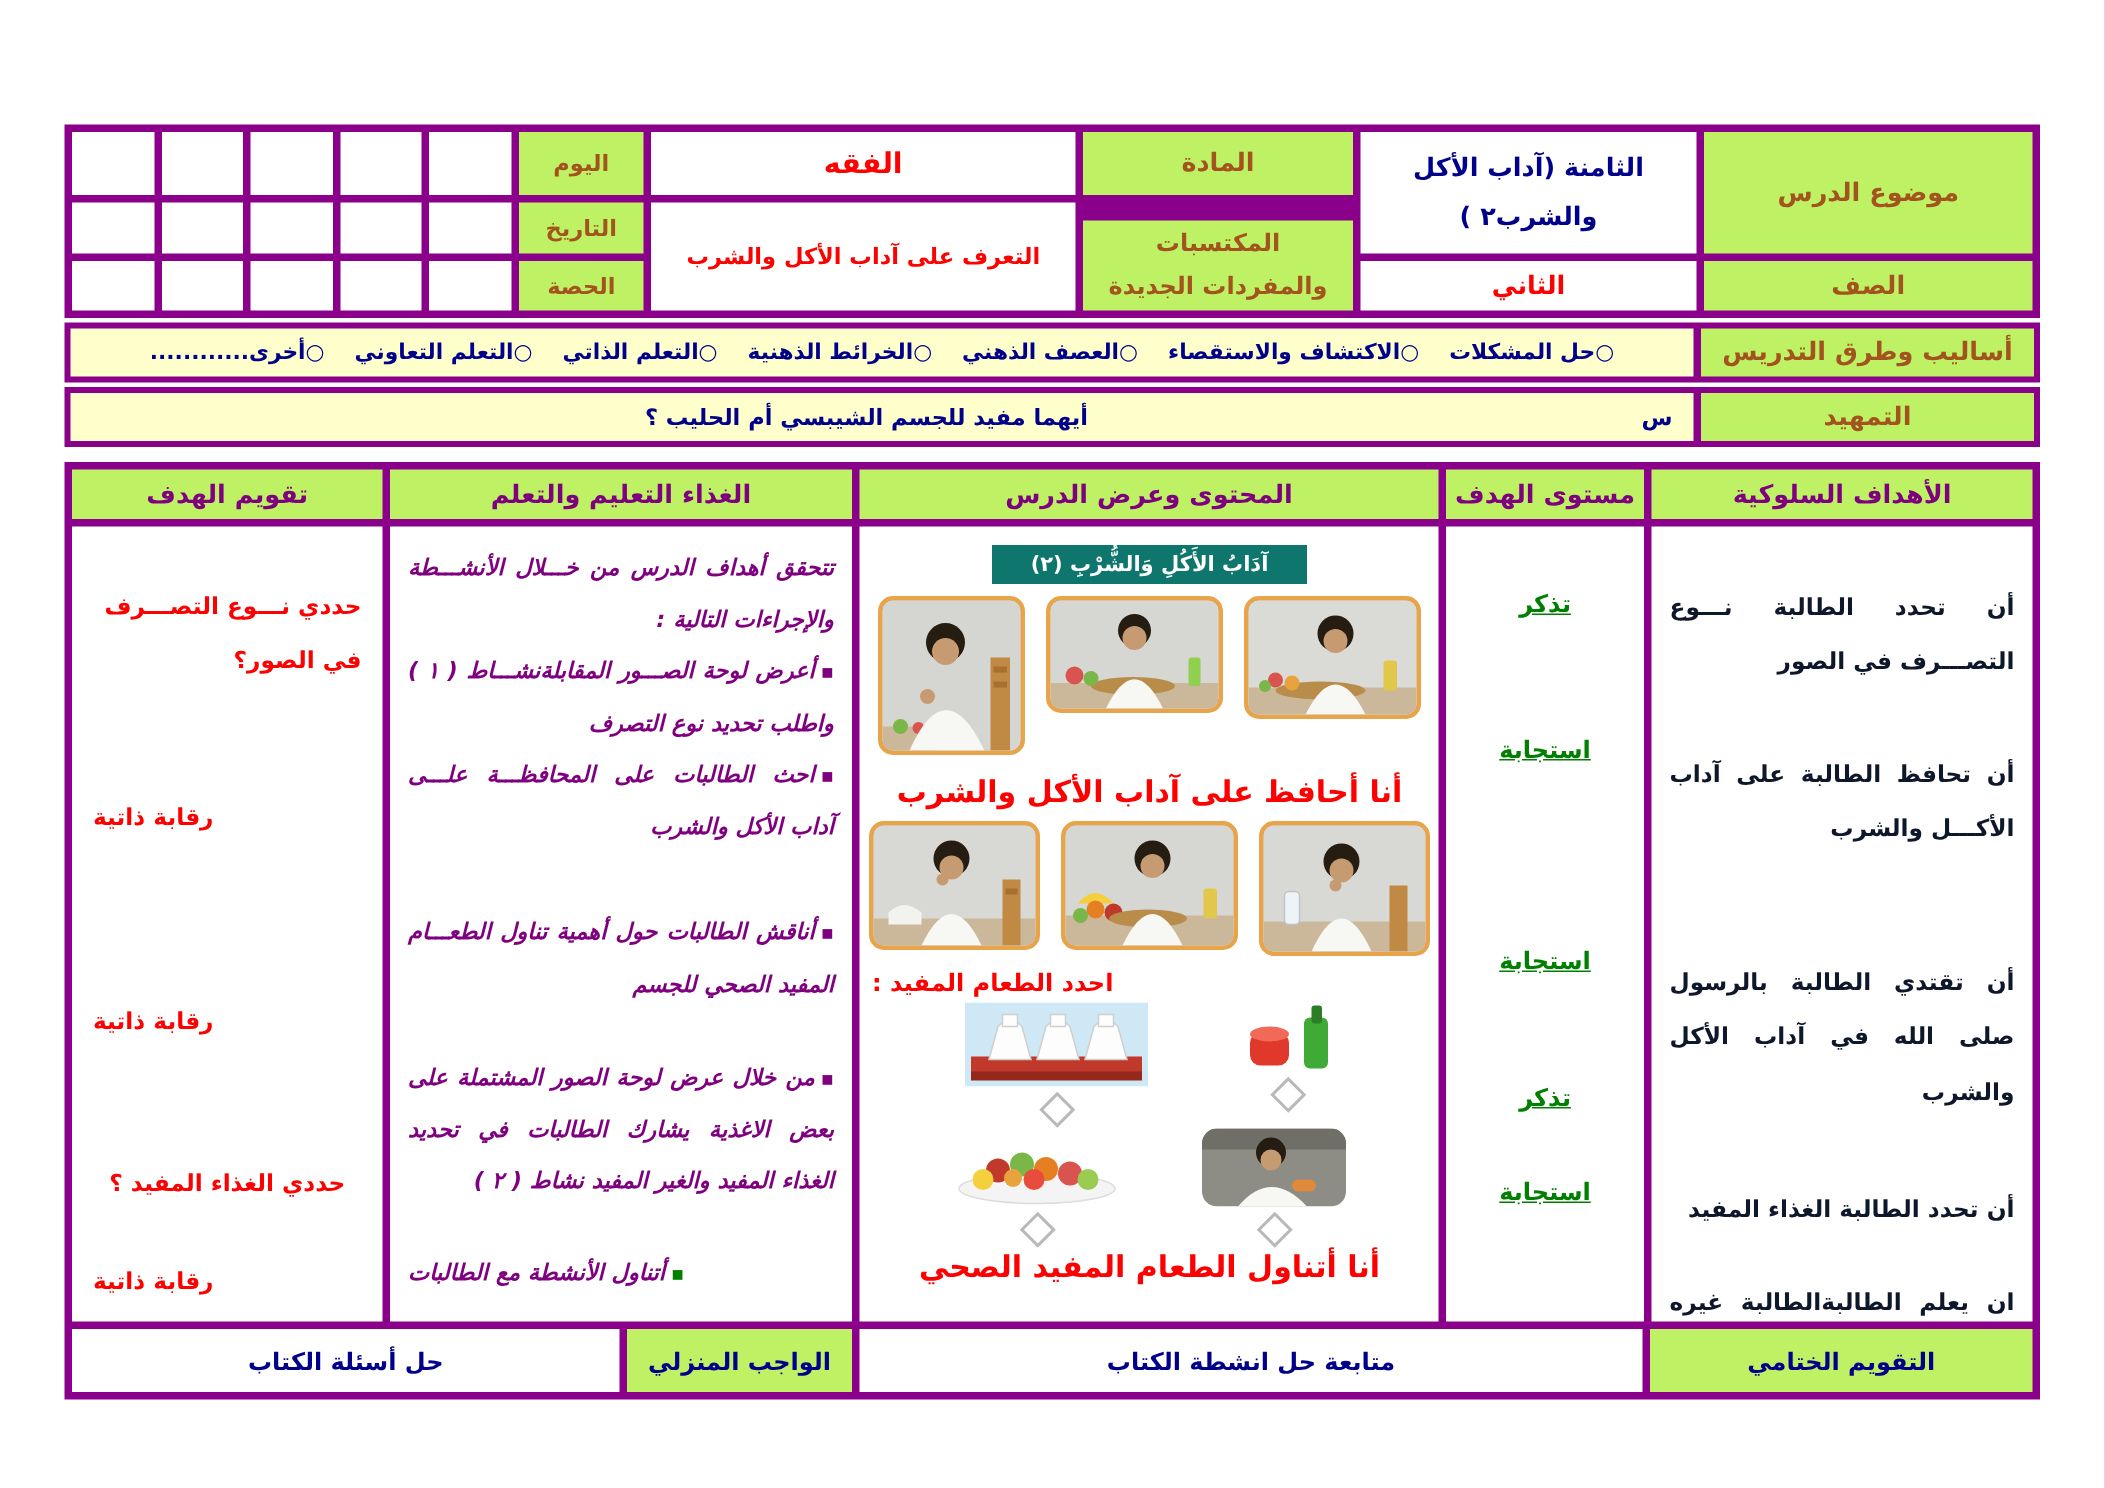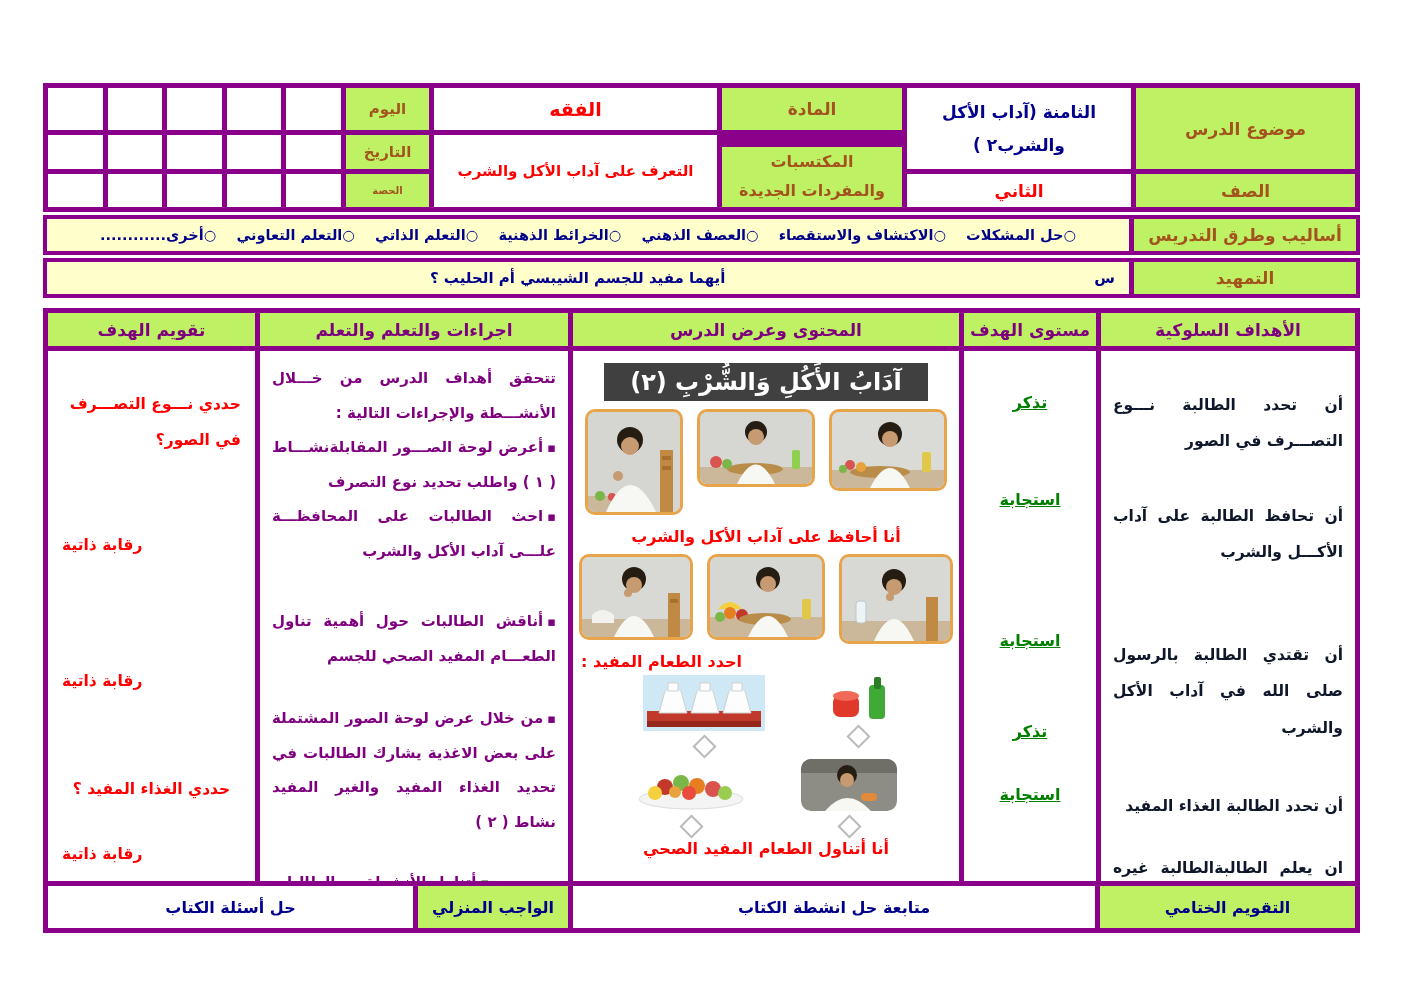--- a/index.html
+++ b/index.html
@@ -34,31 +34,31 @@
   .grid5{grid-template-columns:254px 132px 386px 308px 207px;}
   .hdr{height:33px;font-size:17px;}
   .body-row{height:530px;}
   .body-row .cell{align-items:flex-start;justify-content:flex-start;overflow:hidden;}
   .obj-cell,.eval-cell,.lvl-cell,.proc-cell{flex-direction:column;}
   .obj-cell{padding:14px 12px;font-size:15.5px;color:#0f172a;}
   .obj-item{line-height:2.35;text-align:justify;width:100%;}
   .lvl-cell{align-items:center!important;font-size:16px;}
   .lvl-item{text-align:center;text-decoration:underline;}
   .proc-cell{padding:10px 12px;font-size:15px;line-height:2.3;}
-  .proc-item{text-align:justify;width:100%;}
+  .proc-item{text-align:justify;width:100%;font-style:italic;}
   .bullet{display:inline-block;margin-left:4px;font-size:13px;}
   .eval-cell{padding:14px 14px;font-size:15.5px;}
   .eval-item{line-height:2.3;text-align:right;width:100%;}
   
   .content-cell{flex-direction:column;align-items:center!important;padding:12px 8px;}
-  .banner{background:#404040;color:#fff;font-size:24px;padding:5px 26px;text-align:center;}
+  .banner{background:#0f766e;color:#fff;font-size:14px;padding:5px 26px;text-align:center;}
   .instruction{font-size:18px;margin-top:5px;}
   .photo-row{display:flex;align-items:flex-start;justify-content:center;gap:14px;margin-top:8px;}
   .photo{border:3px solid #E8A44B;border-radius:10px;overflow:hidden;background:#dadad6;display:block;}
-  .caption{font-size:16px;margin-top:12px;}
+  .caption{font-size:20px;margin-top:12px;}
   .identify{font-size:16px;margin-top:8px;width:100%;text-align:left;padding-left:0;padding-right:30px;box-sizing:border-box;}
   .food-row{display:flex;justify-content:space-evenly;width:100%;margin-top:4px;}
   .food-item{display:flex;flex-direction:column;align-items:center;}
   .diamond{width:13px;height:13px;background:#fff;border:2px solid #b9b9b9;transform:rotate(45deg);margin-top:7px;}
   
   .footer-grid{display:grid;grid-template-columns:255px 522px 150px 365px;gap:5px;height:42px;}
   .footer-grid .cell{font-size:16px;}
 </style>
 </head>
 <body>
@@ -71,21 +71,21 @@
     <div class="cell pink brown" style="grid-area:3/1">الصف</div>
     <div class="cell red" style="grid-area:3/2">الثاني</div>
 
     <div class="cell pink brown" style="grid-area:1/3">المادة</div>
     <div class="cell red" style="grid-area:1/4;font-size:19px;">الفقه</div>
     <div class="cell pink brown" style="grid-area:2/3/4/4;padding:0 6px;text-align:center;line-height:1.8;font-size:16px;margin-top:12px;">المكتسبات والمفردات الجديدة</div>
     <div class="cell red" style="grid-area:2/4/4/5;font-size:15px;">التعرف على آداب الأكل والشرب</div>
 
     <div class="cell pink brown" style="grid-area:1/5;font-size:15px;">اليوم</div>
     <div class="cell pink brown" style="grid-area:2/5;font-size:15px;">التاريخ</div>
-    <div class="cell pink brown" style="grid-area:3/5;font-size:10px;">الحصة</div>
+    <div class="cell pink brown" style="grid-area:3/5;font-size:15px;">الحصة</div>
 
     <div class="cell" style="grid-area:1/6"></div>
     <div class="cell" style="grid-area:1/7"></div>
     <div class="cell" style="grid-area:1/8"></div>
     <div class="cell" style="grid-area:1/9"></div>
     <div class="cell" style="grid-area:1/10"></div>
     <div class="cell" style="grid-area:2/6"></div>
     <div class="cell" style="grid-area:2/7"></div>
     <div class="cell" style="grid-area:2/8"></div>
     <div class="cell" style="grid-area:2/9"></div>
@@ -117,21 +117,21 @@
       <span class="intro-q">أيهما مفيد للجسم الشيبسي أم الحليب  ؟</span>
     </div>
   </div>
 
   <div id="main-table" class="tbl">
 
     <div class="grid5">
       <div class="cell pink purple hdr">الأهداف السلوكية</div>
       <div class="cell pink purple hdr">مستوى الهدف</div>
       <div class="cell pink purple hdr">المحتوى وعرض الدرس</div>
-      <div class="cell pink purple hdr">اجراءات والتعلم والتعلم</div>
+      <div class="cell pink purple hdr">الغذاء التعليم والتعلم</div>
       <div class="cell pink purple hdr">تقويم الهدف</div>
     </div>
 
     <div class="grid5 body-row">
 
       <div class="cell obj-cell">
         <div class="obj-item" style="margin-top:22px">أن تحدد الطالبة نـــوع التصـــرف في الصور</div>
         <div class="obj-item" style="margin-top:38px">أن تحافظ الطالبة على آداب الأكـــل والشرب</div>
         <div class="obj-item" style="margin-top:66px">أن تقتدي الطالبة بالرسول صلى الله في آداب الأكل والشرب</div>
         <div class="obj-item" style="margin-top:42px">أن تحدد الطالبة الغذاء المفيد</div>

